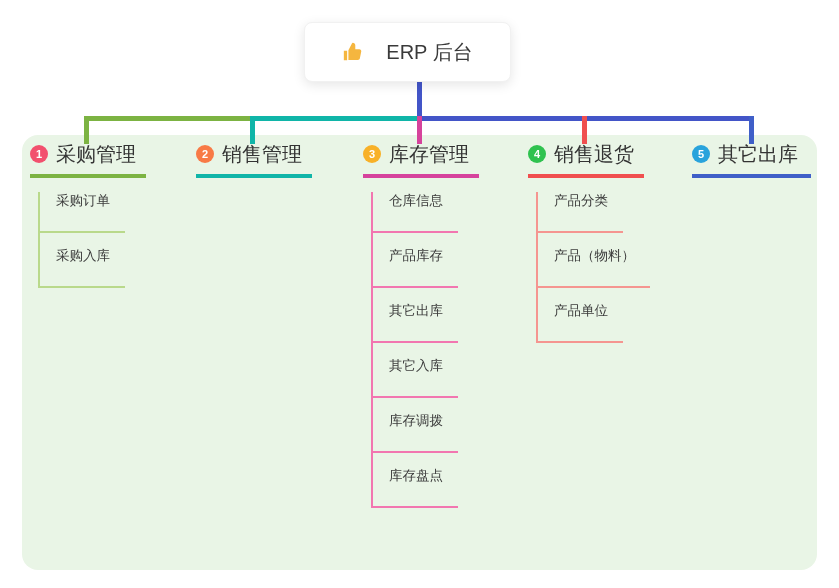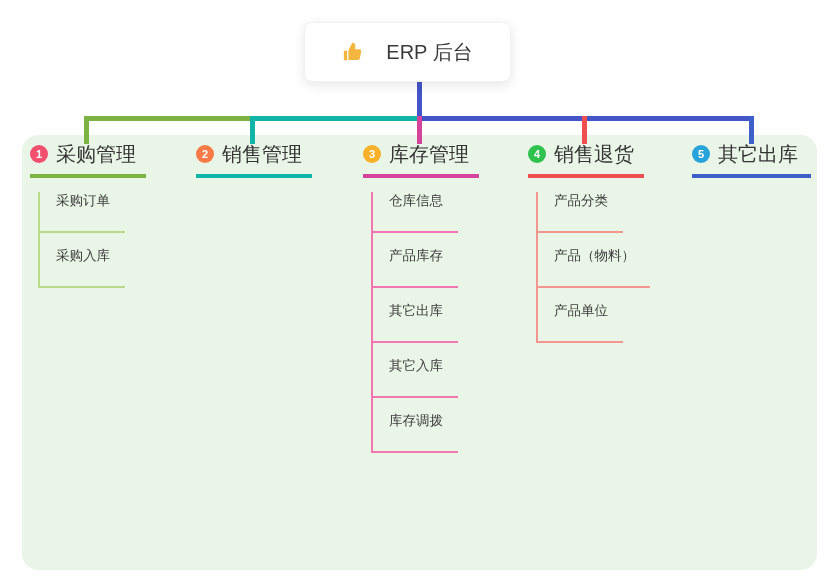--- a/index.html
+++ b/index.html
@@ -134,20 +134,21 @@
     <div class="bheader">
       <span class="badge">3</span>
       <span class="blabel">库存管理</span>
     </div>
     <div class="children">
         <div class="child">仓库信息</div>
         <div class="child">产品库存</div>
         <div class="child">其它出库</div>
         <div class="child">其它入库</div>
         <div class="child">库存调拨</div>
+        <div class="child">库存盘点</div>
       </div>
   </div>
 
   <div class="branch col4" style="--c: #f04f4f; --lc: #f59590; --bc: #2fc24f;">
     <div class="bheader">
       <span class="badge">4</span>
       <span class="blabel">销售退货</span>
     </div>
     <div class="children">
         <div class="child">产品分类</div>

